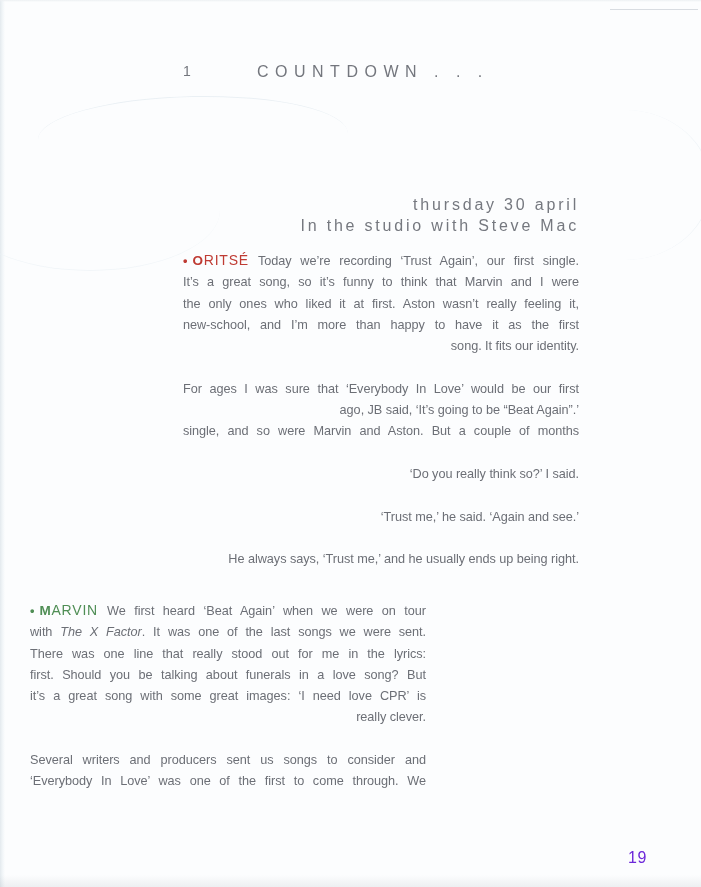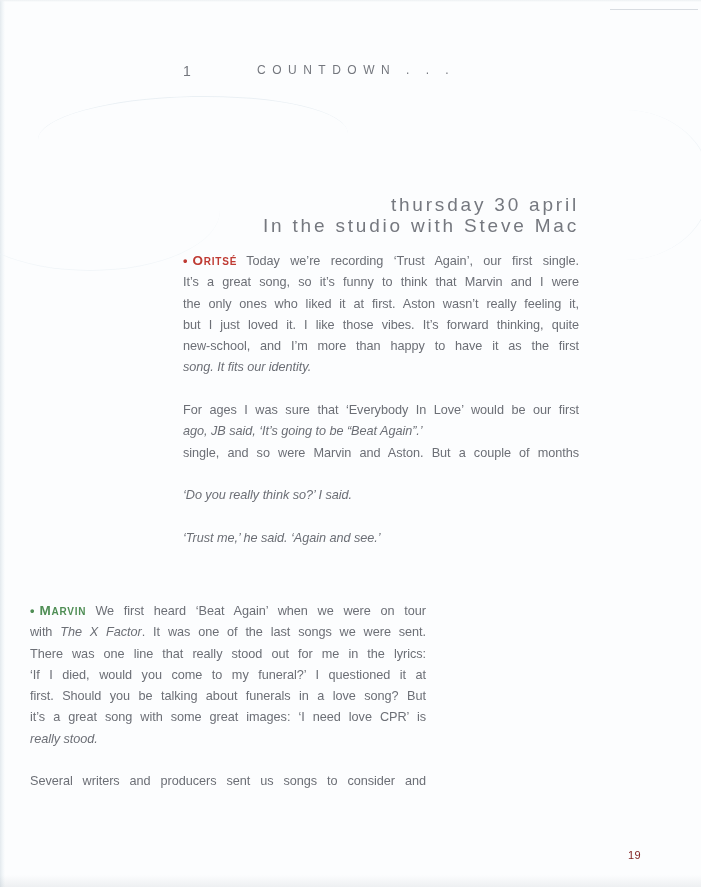--- a/index.html
+++ b/index.html
@@ -46,50 +46,50 @@
     position:absolute;left:0;bottom:0;width:100%;height:12px;
     background:linear-gradient(180deg,rgba(255,255,255,0),rgba(110,120,132,.10));
   }
   
   .chapter-number{
     position:absolute;left:183px;top:63px;
     font-size:14px;letter-spacing:1px;color:#73767d;
   }
   .chapter-title{
     position:absolute;left:257px;top:63px;
-    font-size:12px;letter-spacing:6.5px;color:#73767d;
+    font-size:16px;letter-spacing:6.5px;color:#73767d;
     white-space:nowrap;
   }
   
   .entry-date{
     position:absolute;right:122px;top:194px;
     text-align:right;color:#75787f;
-    font-size:19px;letter-spacing:2.8px;line-height:21px;
+    font-size:16px;letter-spacing:2.8px;line-height:21px;
     white-space:nowrap;
   }
   
   .entry{position:absolute;width:396px;color:#6c6f76;font-size:12.7px;}
   .entry-oritse{left:183px;top:250px;}
   .entry-marvin{left:30px;top:600px;}
   .para{margin:0 0 21.3px 0;}
   .para:last-child{margin-bottom:0;}
   .line{line-height:21.3px;letter-spacing:-0.05px;}
   .jl{text-align:justify;text-align-last:justify;}
-  .ll{text-align:left;font-style:italic;}
+  .ll{text-align:right;}
   .bullet{font-weight:bold;margin-right:5px;}
   .speaker{margin-right:9px;white-space:nowrap;letter-spacing:.8px;}
   .speaker .cap{font-size:13.5px;font-weight:bold;}
-  .speaker .rest{font-size:10px;font-weight:bold;}
+  .speaker .rest{font-size:14px;font-weight:normal;}
   .o{color:#bf3b33;}
   .m{color:#4f8e55;}
   em{margin-top:27px;}
   
   .page-number{
     position:absolute;left:628px;top:849px;
-    font-size:11px;color:#7f1d1d;letter-spacing:.5px;
+    font-size:16px;color:#6d28d9;letter-spacing:.5px;
   }
 </style>
 </head>
 <body>
 
 <div class="page">
 
   <div class="scan-edge-left"></div>
   <div class="scan-top-edge"></div>
   <div class="scan-topright-line"></div>
@@ -104,47 +104,49 @@
   <div class="entry-date">
     <div>thursday 30 april</div>
     <div>In the studio with Steve Mac</div>
   </div>
 
   <section class="entry entry-oritse">
     <div class="para">
       <div class="line jl"><span class="bullet o">•</span><span class="speaker o"><span class="cap">O</span><span class="rest">RITSÉ</span></span><span>Today we’re recording ‘Trust Again’, our first single.</span></div>
       <div class="line jl">It’s a great song, so it’s funny to think that Marvin and I were</div>
       <div class="line jl">the only ones who liked it at first. Aston wasn’t really feeling it,</div>
-      <div class="line jl">but I just loved it. I like those vibes. It’s forward thinking, quite</div>
       <div class="line jl">new-school, and I’m more than happy to have it as the first</div>
       <div class="line ll">song. It fits our identity.</div>
     </div>
     <div class="para">
       <div class="line jl">For ages I was sure that ‘Everybody In Love’ would be our first</div>
       <div class="line ll">ago, JB said, ‘It’s going to be “Beat Again”.’</div>
       <div class="line jl">single, and so were Marvin and Aston. But a couple of months</div>
     </div>
     <div class="para">
       <div class="line ll">‘Do you really think so?’ I said.</div>
     </div>
     <div class="para">
       <div class="line ll">‘Trust me,’ he said. ‘Again and see.’</div>
     </div>
+    <div class="para">
+      <div class="line ll">He always says, ‘Trust me,’ and he usually ends up being right.</div>
+    </div>
   </section>
 
   <section class="entry entry-marvin">
     <div class="para">
       <div class="line jl"><span class="bullet m">•</span><span class="speaker m"><span class="cap">M</span><span class="rest">ARVIN</span></span><span>We first heard ‘Beat Again’ when we were on tour</span></div>
       <div class="line jl"><span>with </span><em>The X Factor</em><span>. It was one of the last songs we were sent.</span></div>
       <div class="line jl">There was one line that really stood out for me in the lyrics:</div>
-      <div class="line jl">‘If I died, would you come to my funeral?’ I questioned it at</div>
       <div class="line jl">first. Should you be talking about funerals in a love song? But</div>
       <div class="line jl">it’s a great song with some great images: ‘I need love CPR’ is</div>
-      <div class="line ll">really stood.</div>
+      <div class="line ll">really clever.</div>
     </div>
     <div class="para">
       <div class="line jl">Several writers and producers sent us songs to consider and</div>
+      <div class="line jl">‘Everybody In Love’ was one of the first to come through. We</div>
     </div>
   </section>
 
   <div class="page-number">19</div>
 
 </div>
 
 </body></html>

